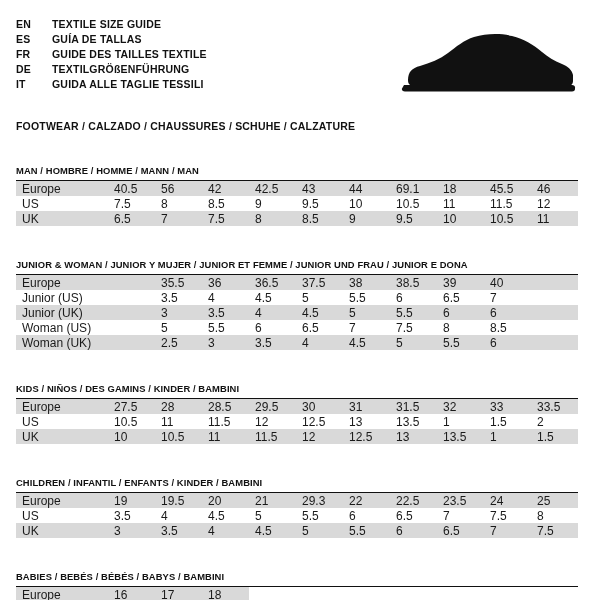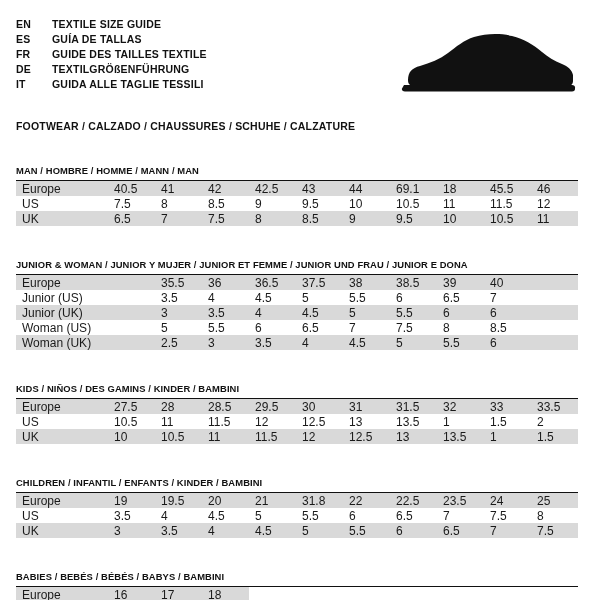--- a/index.html
+++ b/index.html
@@ -143,21 +143,21 @@
   <div class="section-title">FOOTWEAR / CALZADO / CHAUSSURES / SCHUHE / CALZATURE</div>
 
   <div class="group first">
     <div class="group-title">MAN / HOMBRE / HOMME / MANN / MAN</div>
     <div class="rule"></div>
     <table class="sizes">
       <tbody>
         <tr class="shaded">
           <td class="label">Europe</td>
           <td>40.5</td>
-          <td>41</td>
+          <td>56</td>
           <td>42</td>
           <td>42.5</td>
           <td>43</td>
           <td>44</td>
           <td>69.1</td>
           <td>18</td>
           <td>45.5</td>
           <td>46</td>
         </tr>
         <tr>
@@ -316,21 +316,21 @@
     <div class="group-title">CHILDREN / INFANTIL / ENFANTS / KINDER / BAMBINI</div>
     <div class="rule"></div>
     <table class="sizes">
       <tbody>
         <tr class="shaded">
           <td class="label">Europe</td>
           <td>19</td>
           <td>19.5</td>
           <td>20</td>
           <td>21</td>
-          <td>31.8</td>
+          <td>29.3</td>
           <td>22</td>
           <td>22.5</td>
           <td>23.5</td>
           <td>24</td>
           <td>25</td>
         </tr>
         <tr>
           <td class="label">US</td>
           <td>3.5</td>
           <td>4</td>

